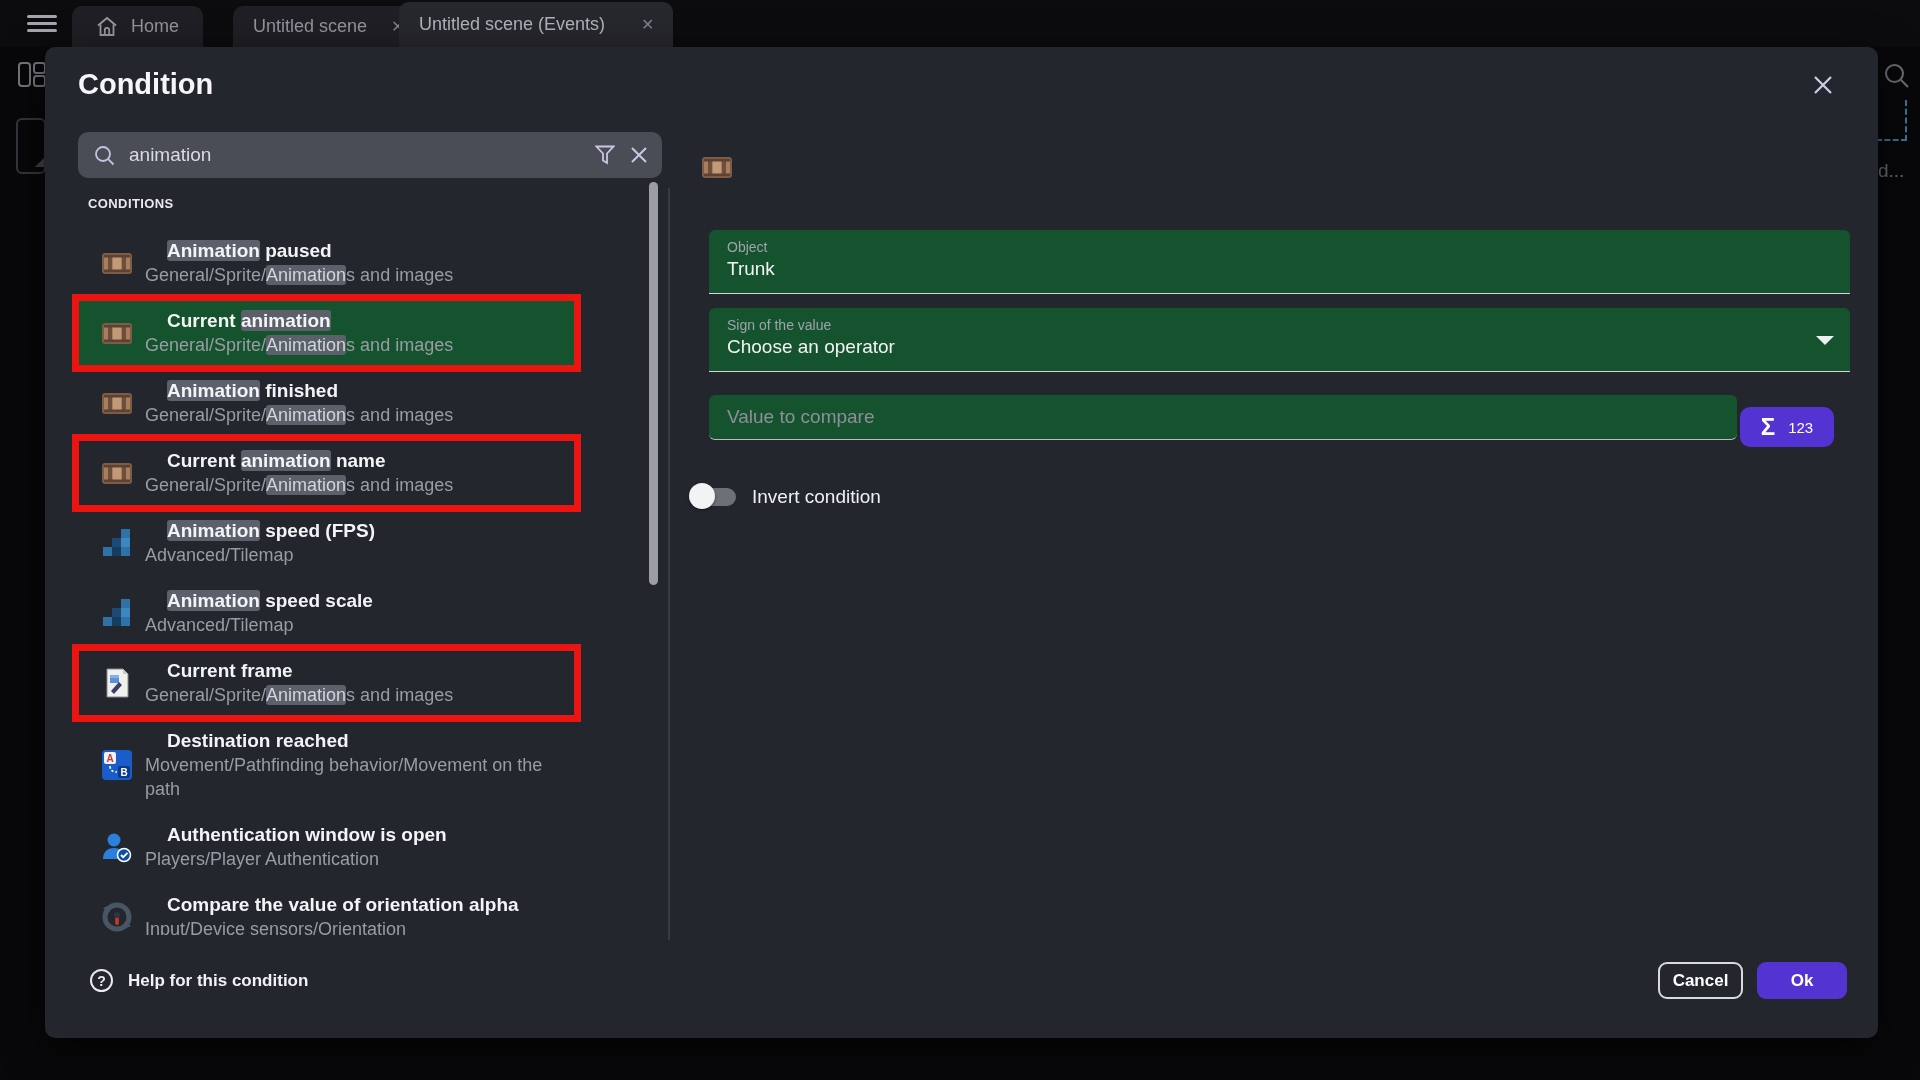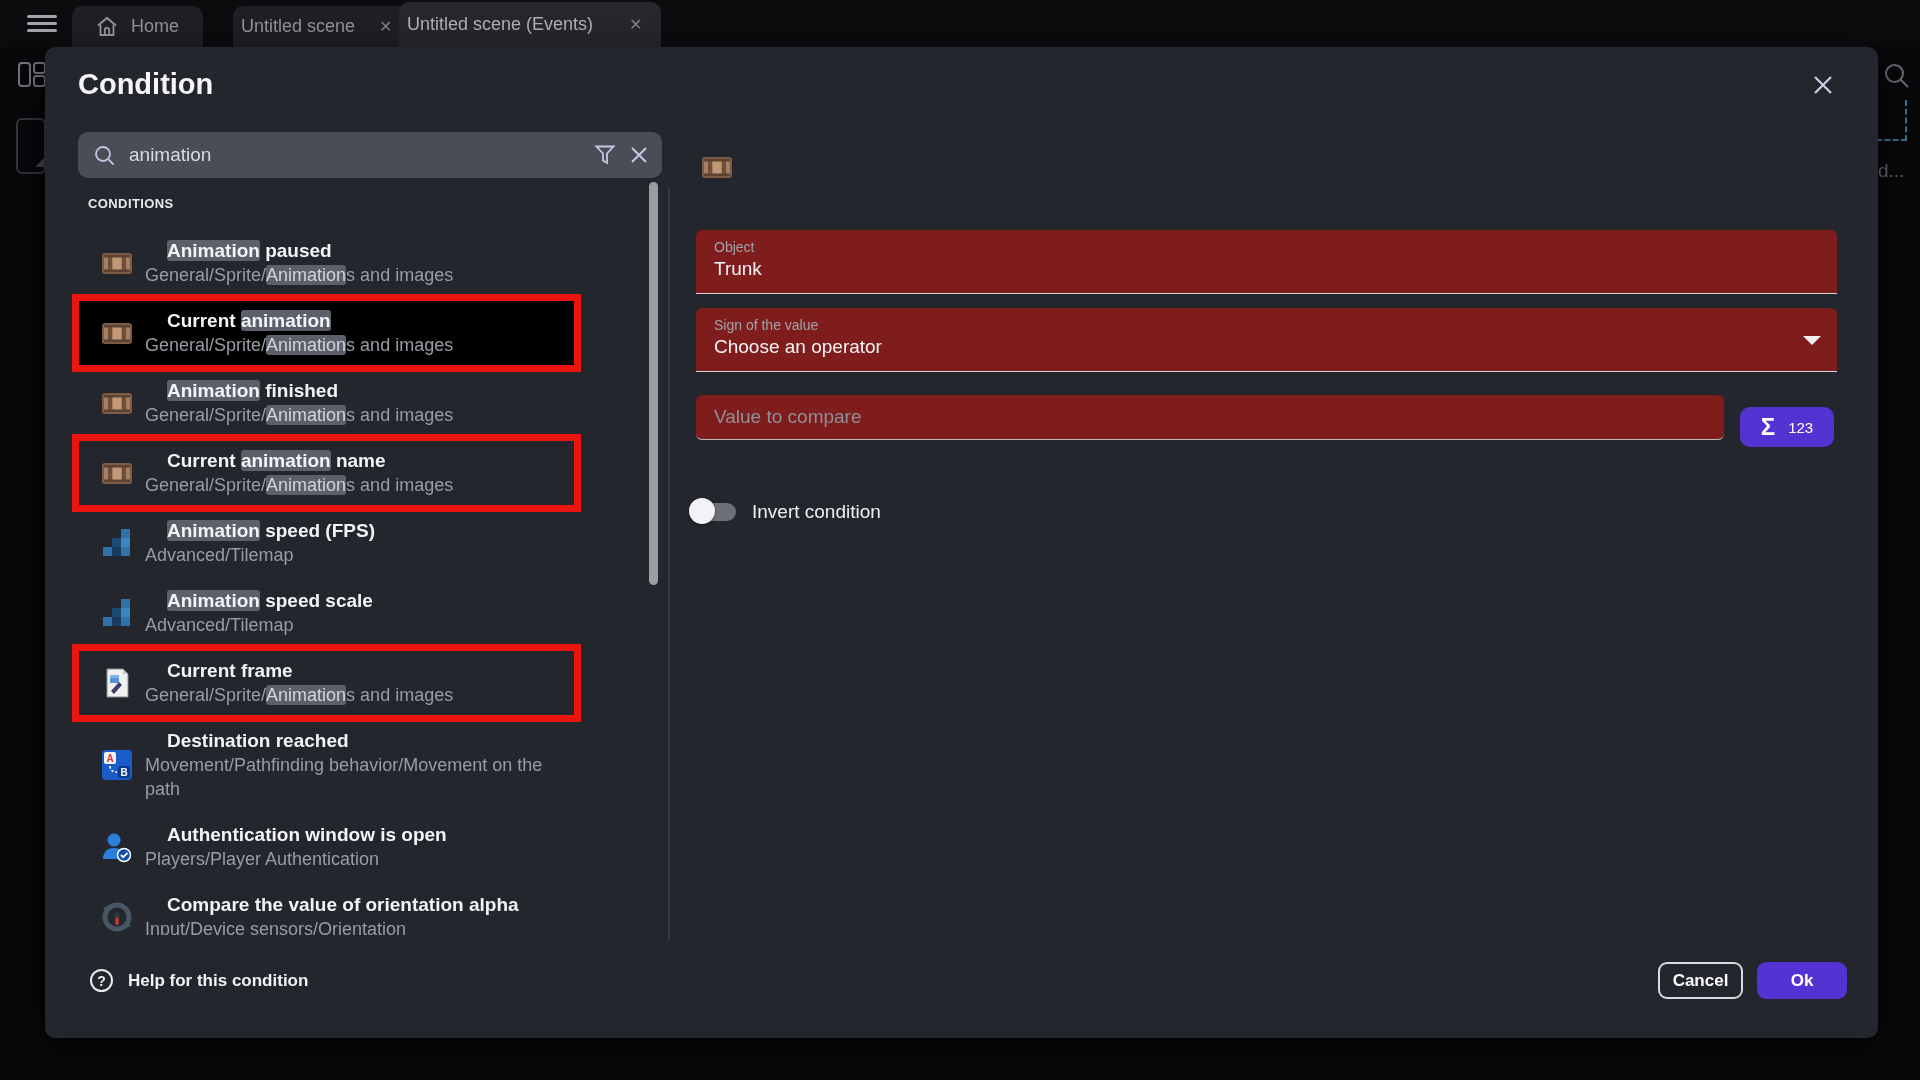--- a/index.html
+++ b/index.html
@@ -7,21 +7,21 @@
   body { background:#08080a; font-family:"Liberation Sans",sans-serif; overflow:hidden; position:relative; color:#fff; }
 
   
   .topbar { position:absolute; left:0; top:0; width:1920px; height:47px; background:#0c0c0f; }
   .hamburger { position:absolute; left:27px; top:15px; width:30px; height:17px; display:flex; flex-direction:column; justify-content:space-between; cursor:pointer; }
   .hamburger span { display:block; height:3px; background:#a5a5ad; border-radius:2px; }
   .tab { position:absolute; top:6px; height:41px; background:#1f1f25; border-radius:10px 10px 0 0; display:flex; align-items:center; color:#94949c; font-size:18px; white-space:nowrap; }
   .tab.active { top:2px; height:45px; background:#27272e; color:#b2b2ba; }
   .home-ic { margin:0 13px 0 24px; display:flex; }
   .tab .lbl { padding-right:24px; }
-  .tab .lbl.padl { padding-left:8px; padding-right:0; }
+  .tab .lbl.padl { padding-left:20px; padding-right:0; }
   .tclose { margin:0 18px 0 24px; font-size:16px; color:#82828a; cursor:pointer; }
 
   .bg-layout-icon { position:absolute; left:18px; top:62px; }
   .bg-part-btn { position:absolute; left:16px; top:118px; width:30px; height:56px; border:2px solid #36363e; border-radius:6px; }
   .bg-part-tri { position:absolute; left:35px; top:158px; width:0; height:0; border-left:9px solid transparent; border-bottom:9px solid #44444c; }
   .bg-search-icon { position:absolute; left:1883px; top:62px; }
   .bg-dash { position:absolute; left:1876px; top:100px; width:31px; height:41px; border-right:2px dashed #3f7296; border-bottom:2px dashed #3f7296; }
   .bg-dtext { position:absolute; left:1878px; top:160px; font-size:19px; color:#696c72; }
 
   
@@ -32,49 +32,49 @@
   
   .left-panel { position:absolute; left:33px; top:85px; width:600px; height:880px; }
   .search-box { position:absolute; left:0; top:0; width:584px; height:46px; background:#4a4d55; border-radius:10px; display:flex; align-items:center; }
   .search-mag { margin-left:16px; display:flex; }
   .search-input { margin-left:14px; width:380px; background:transparent; border:none; outline:none; color:#dadbe0; font-size:19px; font-family:"Liberation Sans",sans-serif; }
   .search-filter { position:absolute; right:47px; top:13px; cursor:pointer; display:flex; }
   .search-clear { position:absolute; right:13px; top:13px; cursor:pointer; display:flex; }
   .cond-label { position:absolute; left:10px; top:64px; font-size:13px; font-weight:700; letter-spacing:.4px; color:#e9eaee; }
   .list { position:absolute; left:-6px; top:96px; width:660px; height:707px; overflow:hidden; padding:0 6px; }
   .list-row { position:relative; width:497px; display:flex; padding:11px 0; cursor:pointer; }
-  .list-row.selected { background:#000000; }
+  .list-row.selected { background:#14532d; }
   .row-icon { width:34px; height:34px; margin-left:22px; margin-right:11px; align-self:center; flex:none; }
   .row-text { width:420px; }
   .row-title { font-size:19px; font-weight:700; line-height:24px; color:#f3f4f6;padding-left:22px; }
   .row-sub { font-size:18px; line-height:24px; color:#999ca4; }
   .hl { background:#5b606b; border-radius:3px; }
   .hl-sub { background:#5b606b; color:#d2d5db; border-radius:3px; }
   .red-frame { position:absolute; left:-6px; top:-4px; width:calc(100% + 12px); height:calc(100% + 8px); border:7px solid #ec1410; pointer-events:none; z-index:4; }
   .scroll-thumb { position:absolute; left:571px; top:50px; width:9px; height:403px; background:#9b9da3; border-radius:5px; cursor:pointer; }
   .panel-divider { position:absolute; left:590px; top:56px; width:2px; height:752px; background:#383b43; }
 
   
   .right-panel { position:absolute; left:647px; top:0; width:1141px; height:900px; }
   .desc-row { position:absolute; left:0; top:103px; display:flex; align-items:center; }
   .desc-row .row-icon { margin-left:8px; margin-right:21px; }
   .desc-text { font-size:19px; color:#eef0f2; }
-  .field { position:absolute; left:4px; width:1141px; height:64px; background:#7f1d1d; border-radius:6px 6px 0 0; border-bottom:1.5px solid #d2d4da; cursor:text; }
+  .field { position:absolute; left:17px; width:1141px; height:64px; background:#14532d; border-radius:6px 6px 0 0; border-bottom:1.5px solid #d2d4da; cursor:text; }
   .field-label { position:absolute; left:18px; top:9px; font-size:14px; color:#9fa3ab; }
   .field-value { position:absolute; left:18px; top:28px; font-size:19px; color:#f2f3f6; }
   .field.obj { top:183px; }
   .field.op { top:261px; cursor:pointer; }
   .chevron { position:absolute; right:16px; top:28px; width:0; height:0; border-left:9px solid transparent; border-right:9px solid transparent; border-top:9px solid #eef0f3; }
   .field.val { top:348px; width:1028px; height:45px; border-radius:6px; border-bottom:1.5px solid #b9bbc1; }
   .value-input { position:absolute; left:18px; top:0; width:980px; height:100%; background:transparent; border:none; outline:none; font-size:19px; color:#f2f3f6; font-family:"Liberation Sans",sans-serif; }
   .value-input::placeholder { color:#8d9099; opacity:1; }
   .sigma-btn { position:absolute; left:1048px; top:360px; width:94px; height:40px; background:#5433d3; border-radius:10px; display:flex; align-items:center; justify-content:center; cursor:pointer; }
   .sigma-glyph { font-size:24px; font-weight:700; color:#fff; }
   .sigma-digits { font-size:15px; font-weight:400; color:#fff; margin-left:13px; }
-  .invert-row { position:absolute; left:0; top:451px; height:28px; display:flex; align-items:center; }
+  .invert-row { position:absolute; left:0; top:436px; height:28px; display:flex; align-items:center; }
   .switch { position:relative; width:44px; height:20px; cursor:pointer; flex:none; }
   .switch .track { position:absolute; left:4px; top:1px; width:40px; height:18px; border-radius:9px; background:#6e7077; }
   .switch .knob { position:absolute; left:-3px; top:-4px; width:26px; height:26px; border-radius:50%; background:#f3f3f5; box-shadow:0 1px 3px rgba(0,0,0,.45); }
   .invert-label { margin-left:16px; font-size:19px; color:#eef0f3; }
 
   
   .help { position:absolute; left:45px; top:922px; display:flex; align-items:center; cursor:pointer; }
   .help-circ { width:23px; height:23px; border:2px solid #e9e9ee; border-radius:50%; display:flex; align-items:center; justify-content:center; font-size:14px; font-weight:700; color:#e9e9ee; flex:none; }
   .help-label { margin-left:15px; font-size:17px; font-weight:700; color:#f1f2f4; }
   .btn { position:absolute; top:915px; height:37px; border-radius:9px; display:flex; align-items:center; justify-content:center; font-size:17px; font-weight:700; cursor:pointer; }

